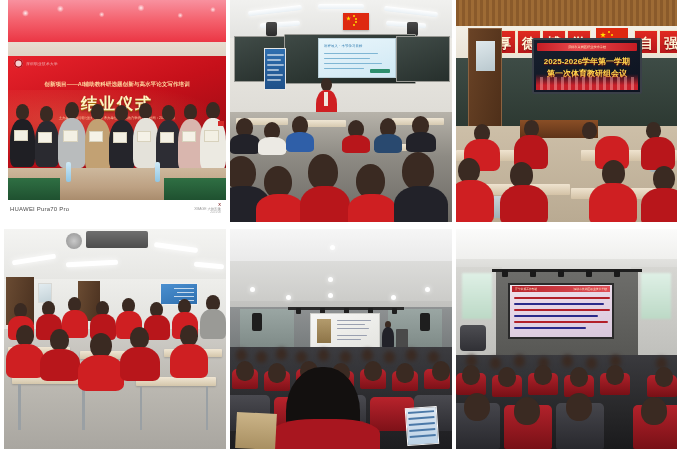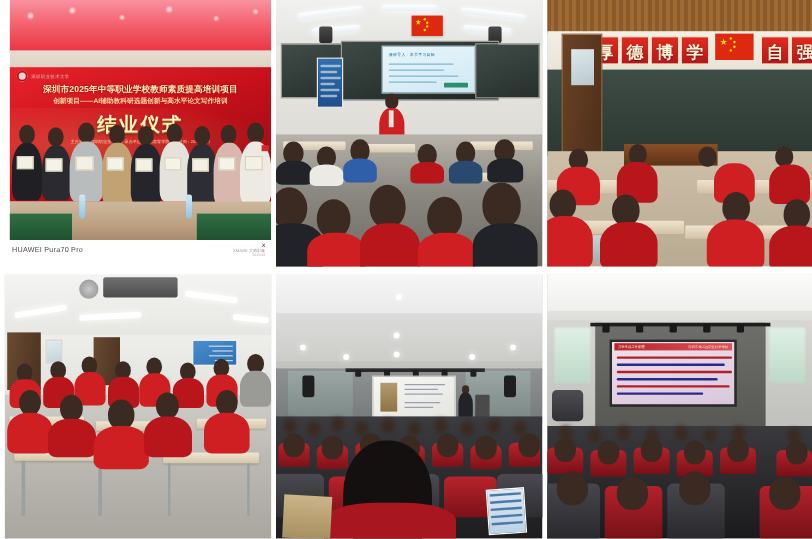--- a/index.html
+++ b/index.html
@@ -289,21 +289,20 @@
     <div class="photo">
       <div class="scene">
         <div class="ledtop"></div>
         <div class="wallgap"></div>
 
         <div class="banner">
           <div class="logorow">
             <span class="logomark"></span>
             <span class="logotxt">深圳职业技术大学</span>
           </div>
-          <div class="bline1">深圳市2025年中等职业学校教师素质提高培训项目</div>
           <div class="bline2">创新项目——AI辅助教科研选题创新与高水平论文写作培训</div>
           <div class="btitle">结业仪式</div>
           <div class="bsub">主办单位：深圳职业技术大学
 承办单位：继续教育学院
 培训时间：2025年8月</div>
         </div>
 
         <div class="lyr blurA" style="position:absolute;left:0;top:100px;width:100%;height:78px;">
 
           <span class="head" style="left:8px;top:4px;width:13px;height:16px;"></span>
@@ -466,20 +465,30 @@
         <span class="st" style="left:12px;top:13px;width:2.4px;height:2.4px;border-radius:50%;"></span>
       </div>
       <span class="charbox" style="left:178px;">自</span>
       <span class="charbox" style="left:203px;">强</span>
 
       <div class="wallm"></div>
       <div class="door">
         <div class="win"></div>
       </div>
 
+      <div class="tv">
+        <div class="tvband">
+          <div class="tvbandtxt">深圳市龙岗区职业技术学校</div>
+        </div>
+        <div class="tvl1">2025-2026学年第一学期</div>
+        <div class="tvl2">第一次体育教研组会议</div>
+        <div class="tvcity">
+          <div class="skyline"></div>
+        </div>
+      </div>
 
       <div class="lower"></div>
       <div class="tbl"></div>
       <span class="deskrow" style="left:0;top:150px;width:86px;"></span>
       <span class="deskrow" style="right:0;top:150px;width:96px;"></span>
       <span class="deskrow" style="left:10px;top:184px;width:104px;"></span>
       <span class="deskrow" style="right:6px;top:188px;width:100px;"></span>
       <span class="chair" style="left:34px;top:196px;"></span>
       <span class="chair" style="right:42px;top:196px;"></span>
       <span class="chair" style="right:6px;top:150px;"></span>

